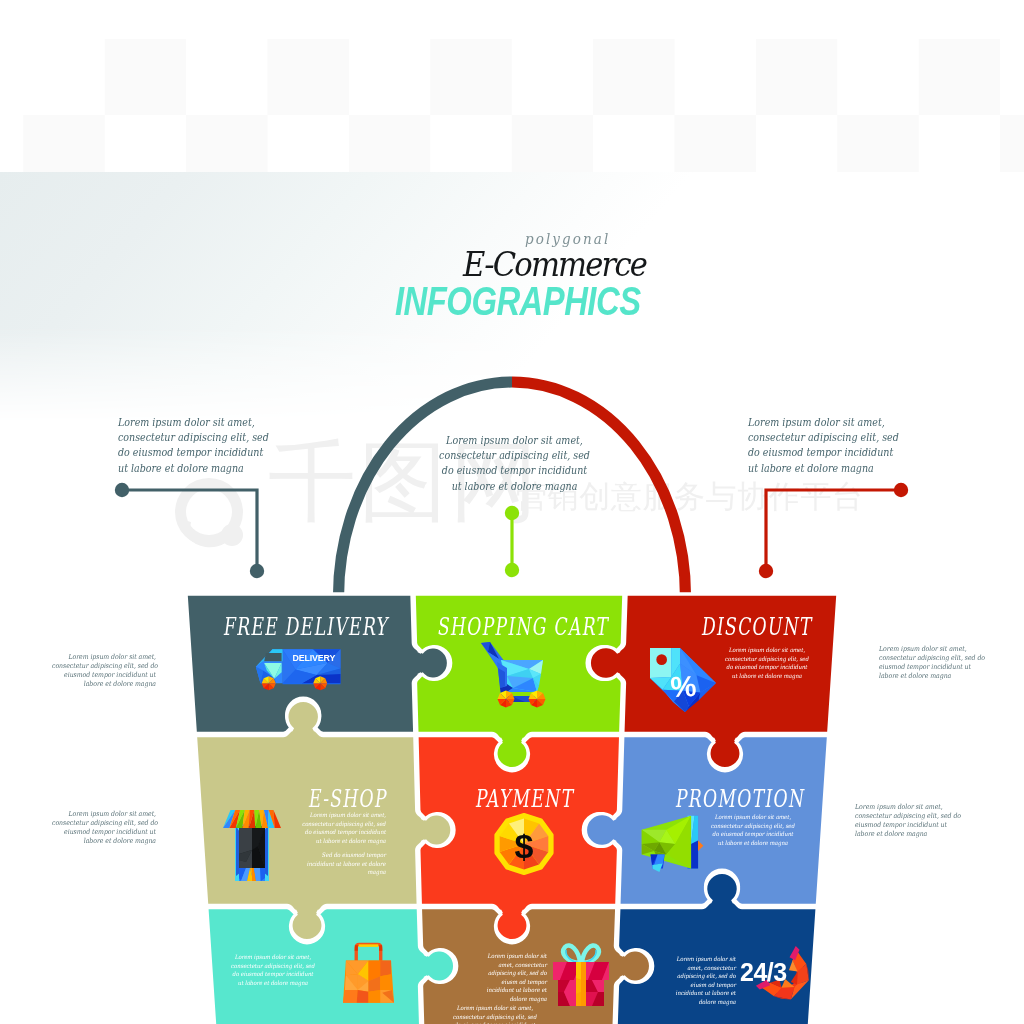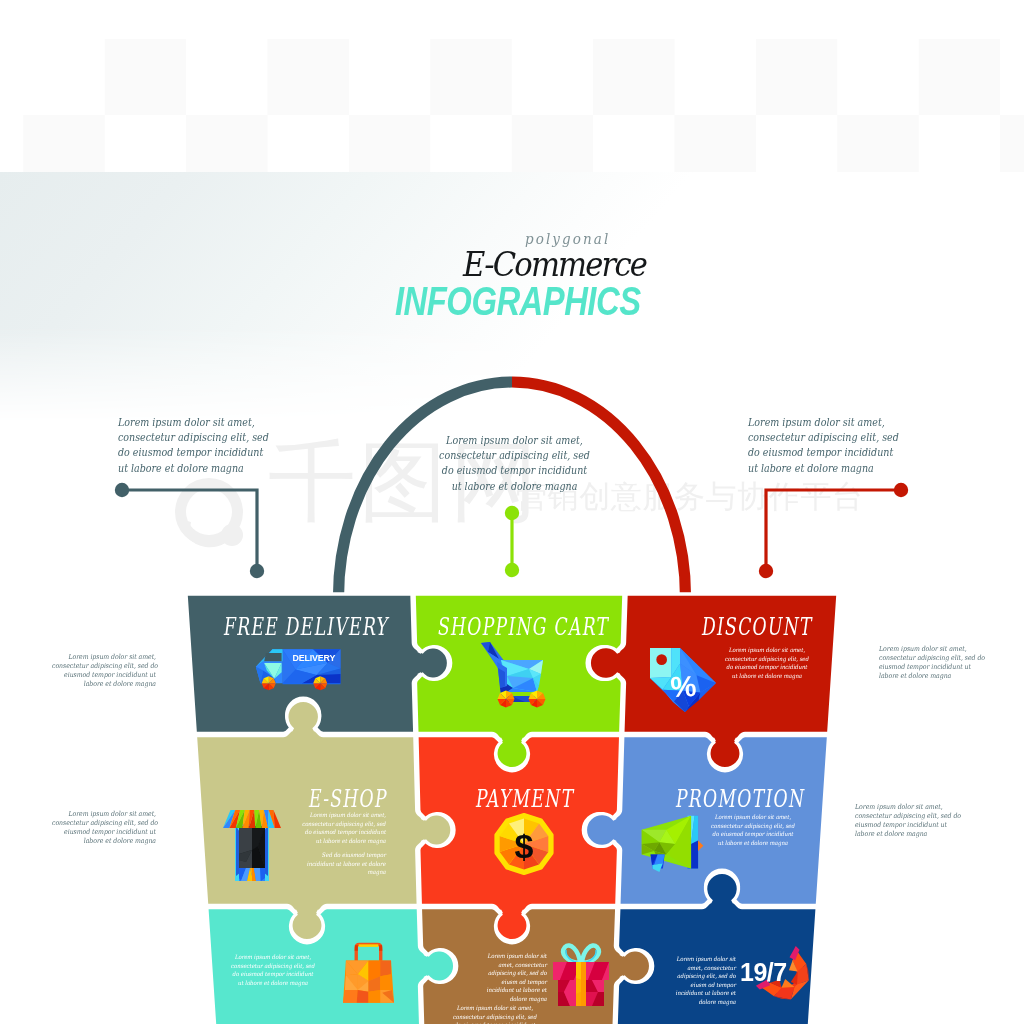--- a/index.html
+++ b/index.html
@@ -405,14 +405,14 @@
 <div class="mini w" style="left:441px;top:1004px;width:108px;text-align:center;">Lorem ipsum dolor sit amet,
 consectetur adipiscing elit, sed
 do eiusmod tempor incididunt
 ut labore et dolore magna</div>
 <div class="mini w" style="left:668px;top:955px;width:68px;text-align:right;">Lorem ipsum dolor sit
 amet, consectetur
 adipiscing elit, sed do
 eiusm od tempor
 incididunt ut labore et
 dolore magna</div>
-<div class="badge247" style="left:740px;top:958px;">19/7</div>
+<div class="badge247" style="left:740px;top:958px;">24/3</div>
 </div>
 
 </body></html>

